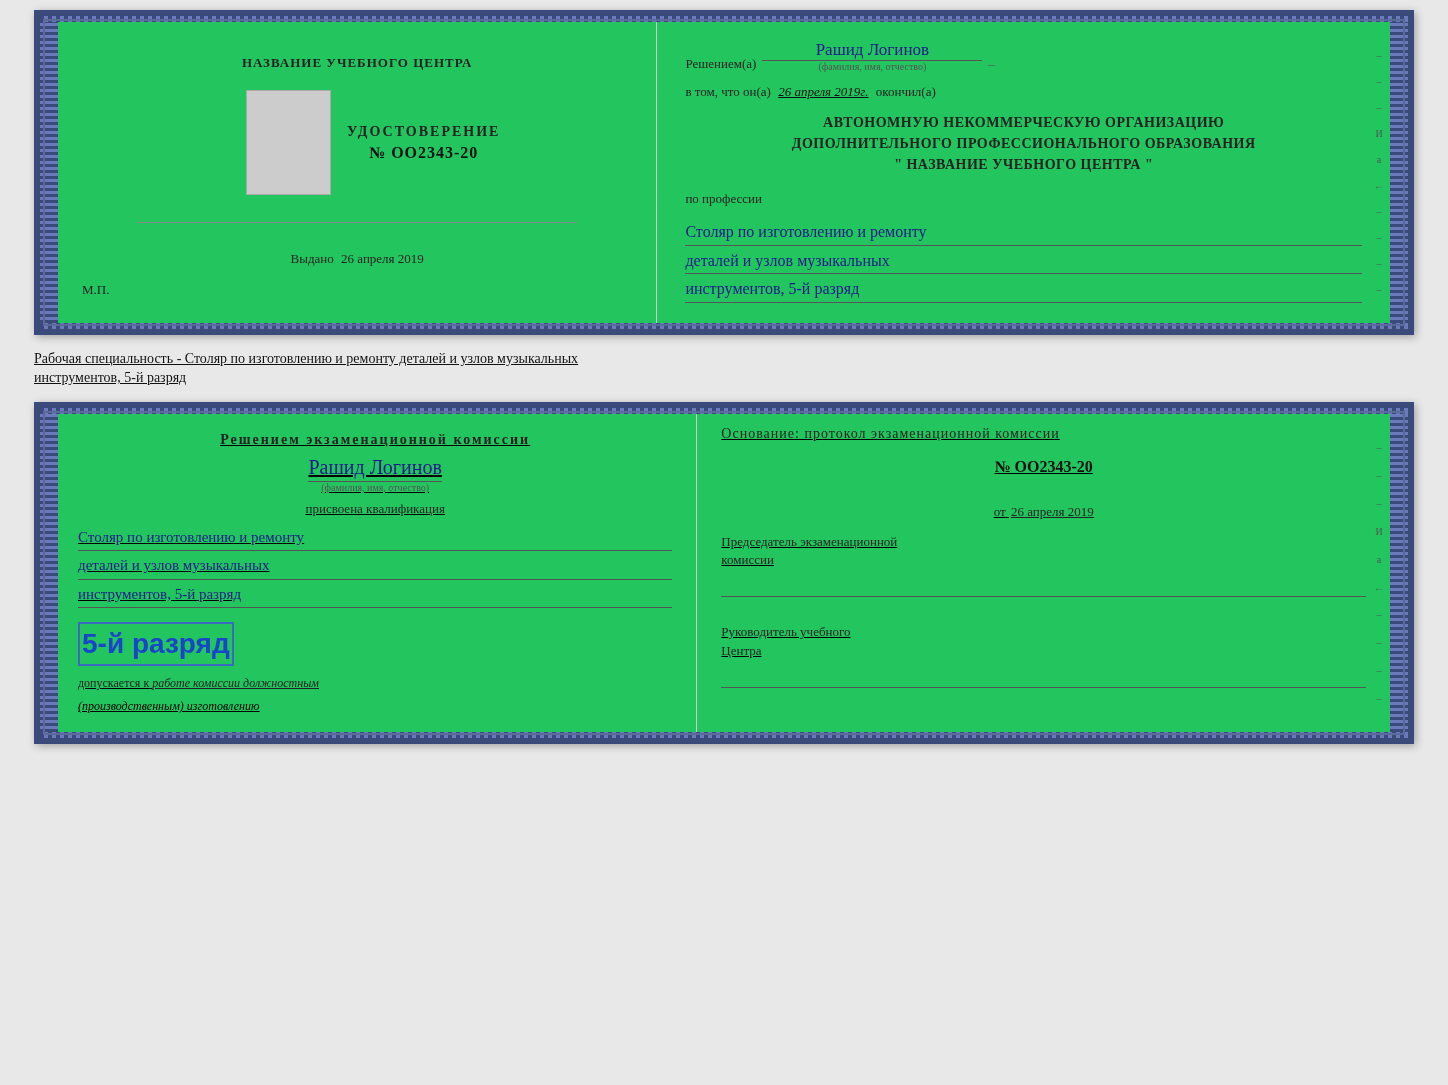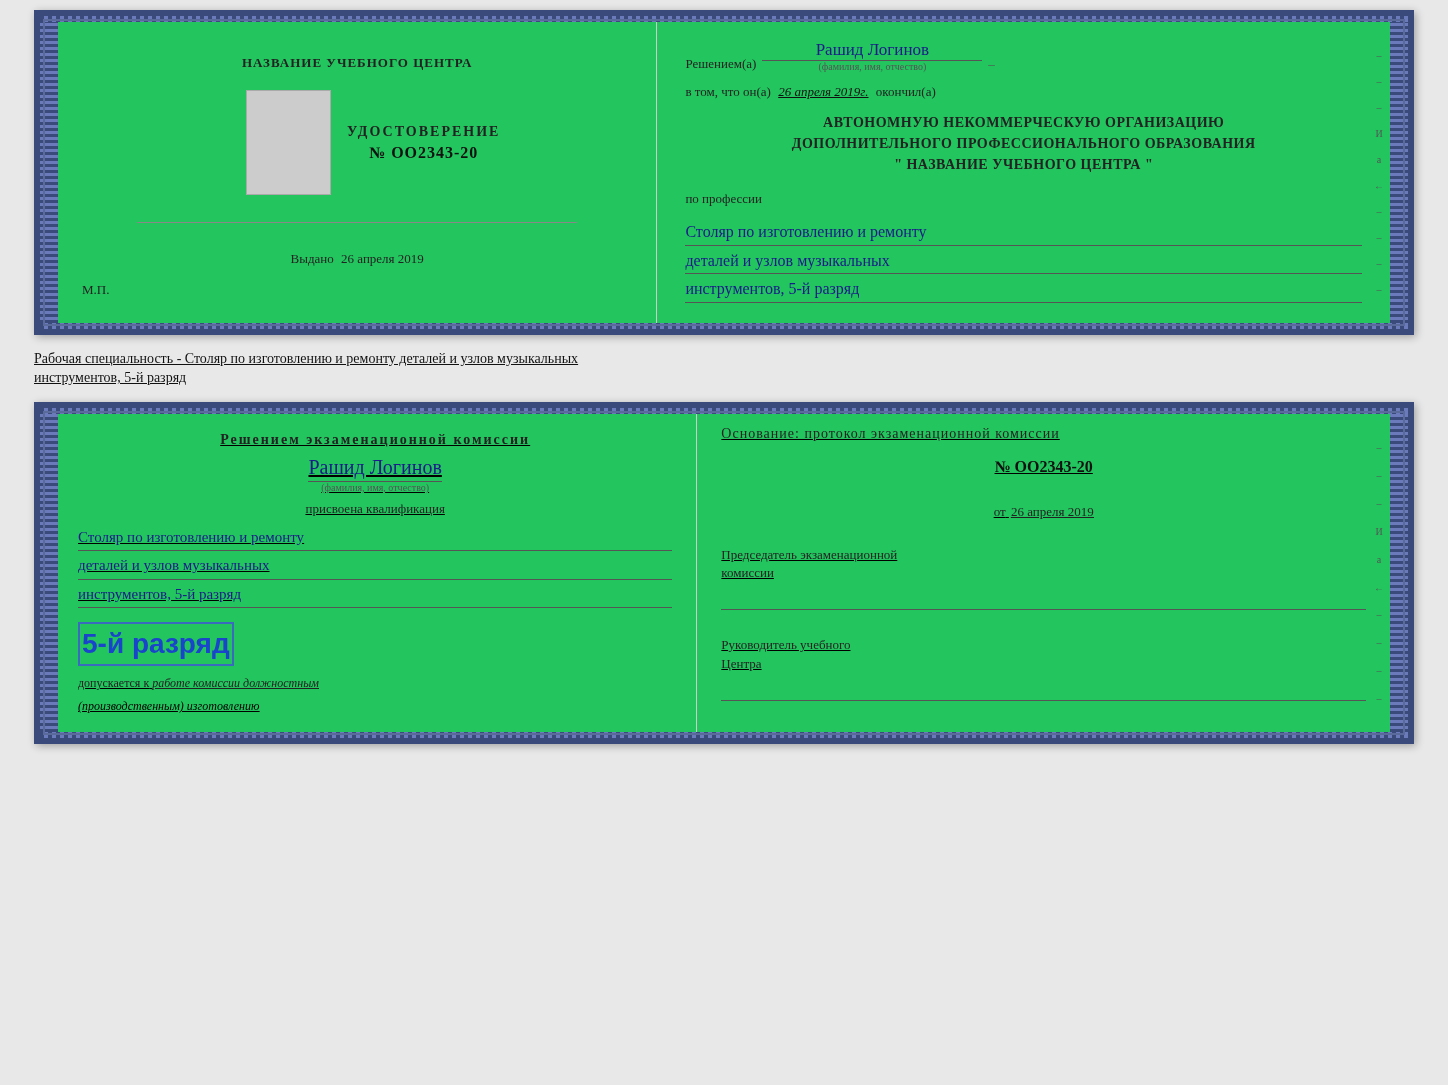--- a/index.html
+++ b/index.html
@@ -467,21 +467,21 @@
       <div class="bottom-right">
         <div class="osnovanie-title">Основание: протокол экзаменационной комиссии</div>
 
         <div class="protocol-num">№ OO2343-20</div>
 
         <div class="ot-line">
           <span>от</span>
           <span style="margin-left:2px;text-decoration:underline;">26 апреля 2019</span>
         </div>
 
-        <div style="margin-top:16px;">
+        <div style="margin-top:3px;">
           <div class="signature-label">Председатель экзаменационной</div>
           <div class="signature-label">комиссии</div>
           <div class="signature-line"></div>
         </div>
 
         <div style="margin-top:16px;">
           <div class="signature-label">Руководитель учебного</div>
           <div class="signature-label">Центра</div>
           <div class="signature-line"></div>
         </div>

